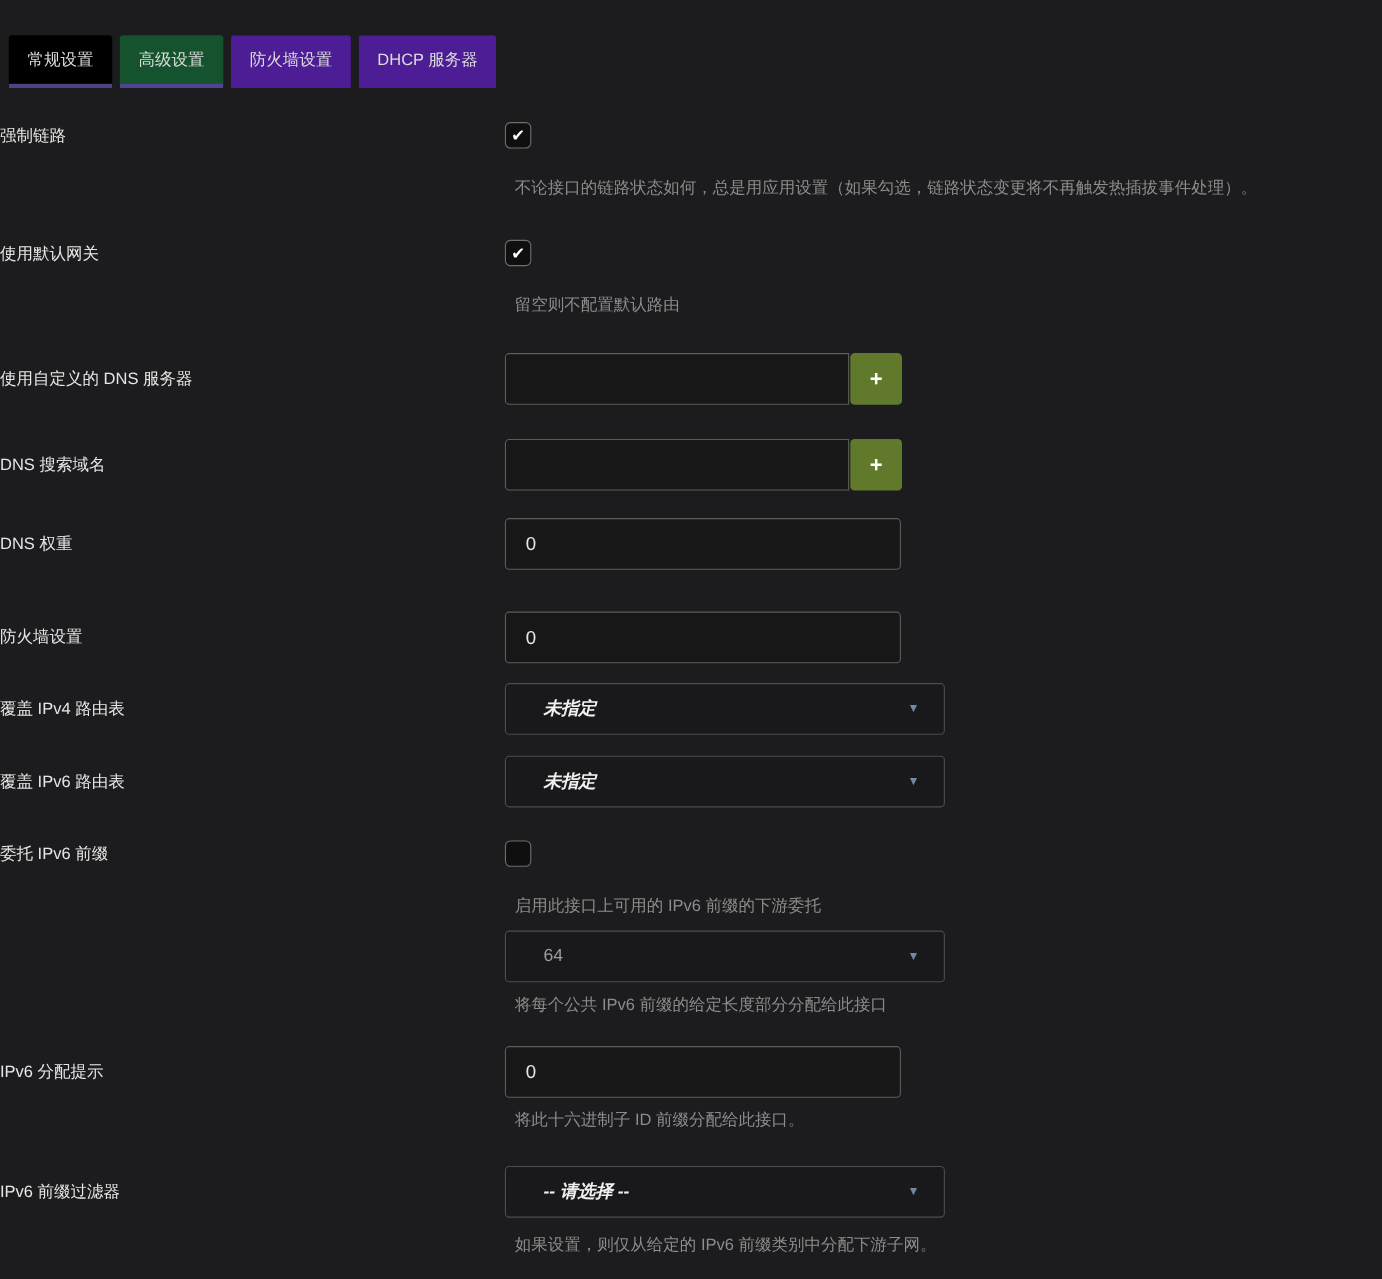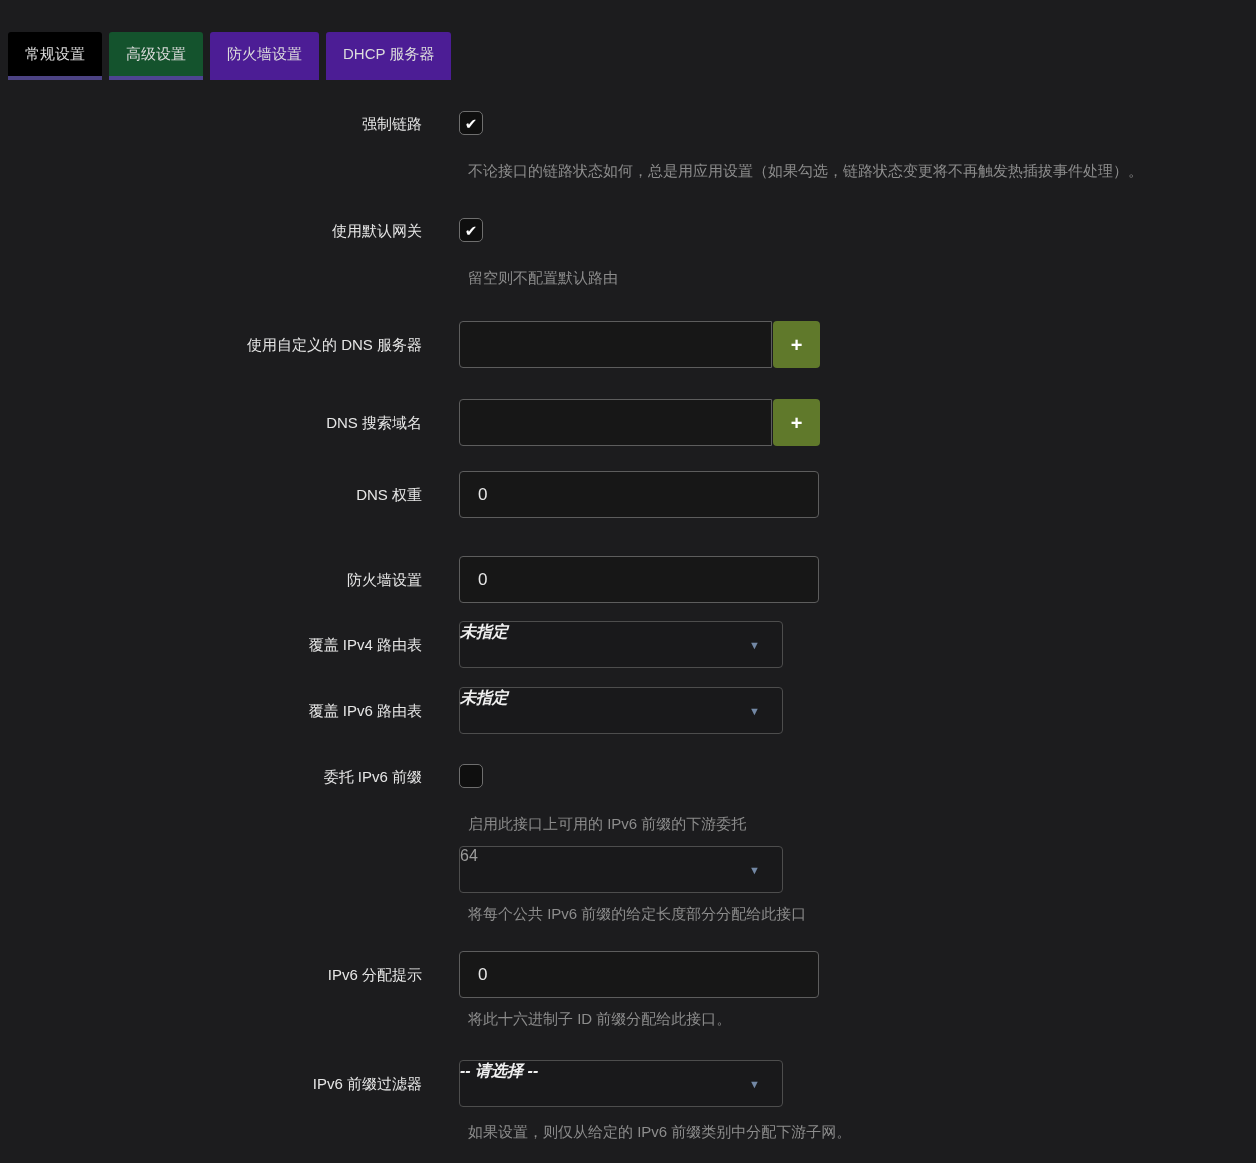--- a/index.html
+++ b/index.html
@@ -29,21 +29,21 @@
   
   .form { margin-top:31px; }
   .field {
     display:grid;
     grid-template-columns:422px 1fr;
     column-gap:37px;
     align-items:center;
   }
   .flabel {
     grid-column:1;
-    text-align:right;
+    text-align:left;
     font-size:15px;
     color:#e6e6e6;
     line-height:1.4;
   }
   .control { grid-column:2; display:flex; align-items:center; }
   .desc {
     grid-column:2;
     font-size:15px;
     color:#8c8c8c;
     padding-left:9px;
@@ -74,26 +74,26 @@
     color:#fff;
     font-size:20px;
     font-weight:bold;
     cursor:pointer;
     line-height:1;
   }
 
   
   .select {
     position:relative;
-    width:324px; height:47px;
+    width:400px; height:47px;
     background:#19191b;
     border:1px solid #4d4d4d;
     border-radius:4px;
-    display:flex; align-items:flex-start;
-    padding:0 0;
+    display:flex; align-items:center;
+    padding:0 34px;
     cursor:pointer;
   }
   .select .value { font-size:16px; color:#9c9c9c; }
   .select .value.ph { font-weight:bold; font-style:italic; color:#f0f0f0; font-size:16px; }
   .select .caret {
     position:absolute; right:22px; top:50%;
     transform:translateY(-54%);
     font-size:11px; color:#7388a5;
   }
 

